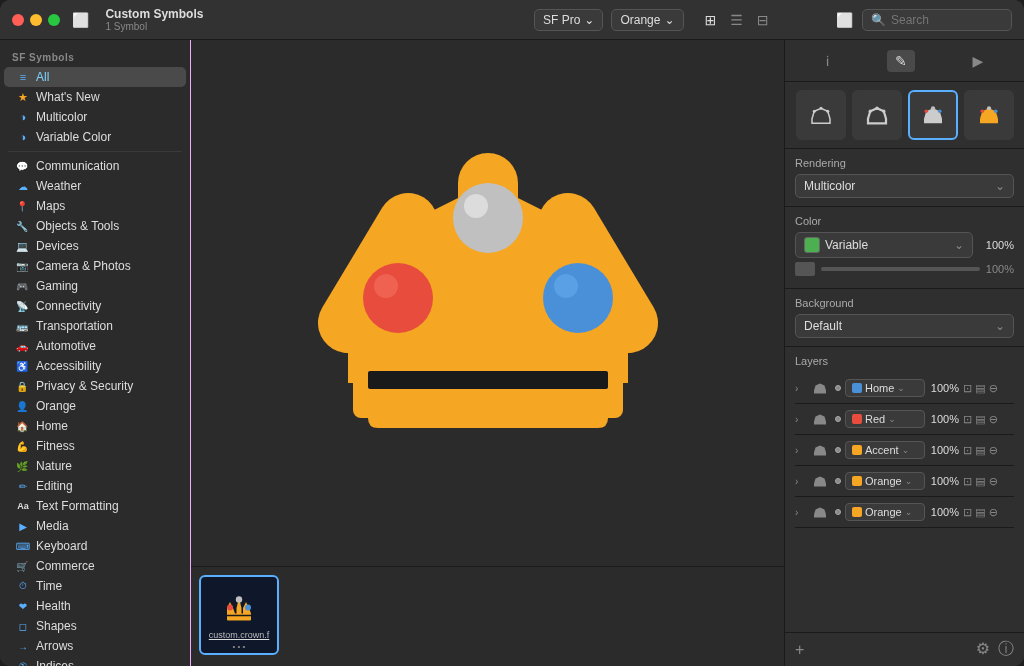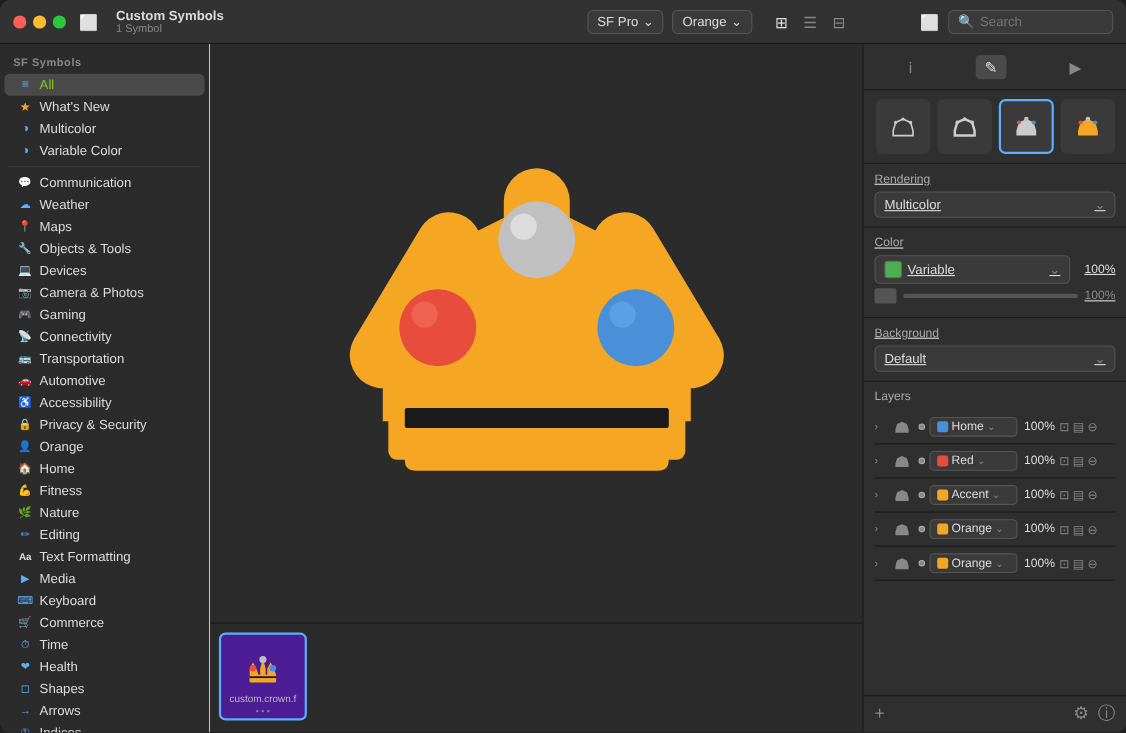--- a/index.html
+++ b/index.html
@@ -174,21 +174,21 @@
       display: flex;
       align-items: center;
       justify-content: center;
       font-size: 11px;
       flex-shrink: 0;
     }
     .sidebar-item .label {
       font-size: 12px;
       color: #ddd;
     }
-    .sidebar-item .label.blue { color: #84cc16; }
+    .sidebar-item .label.blue { color: #7dd3fc; }
 
     .sidebar-divider {
       height: 1px;
       background: #3a3a3a;
       margin: 4px 8px;
     }
 
     
     .content-area {
       flex: 1;
@@ -211,29 +211,30 @@
       padding: 8px;
       display: flex;
       gap: 6px;
       border-top: 1px solid #1a1a1a;
       background: #2b2b2b;
       min-height: 100px;
     }
     .symbol-thumb {
       width: 80px;
       height: 80px;
-      background: #4c1d95;
+      background: #0f172a;
       border-radius: 6px;
       display: flex;
       flex-direction: column;
       align-items: center;
       justify-content: center;
       cursor: pointer;
       border: 2px solid #5aafff;
       position: relative;
+      text-decoration: underline;
     }
     .symbol-thumb .thumb-label {
       font-size: 9px;
       color: #bbb;
       margin-top: 4px;
       text-align: center;
     }
     .symbol-thumb .thumb-dots {
       position: absolute;
       bottom: 2px;
@@ -289,21 +290,20 @@
       cursor: pointer;
       border: 2px solid transparent;
     }
     .weight-variant.active { border-color: #5aafff; }
     .weight-variant svg { width: 30px; height: 30px; }
 
     
     .panel-section {
       padding: 8px 10px;
       border-bottom: 1px solid #1a1a1a;
-      text-decoration: underline;
     }
     .panel-label {
       font-size: 11px;
       color: #aaa;
       margin-bottom: 5px;
       font-weight: 500;
     }
     .panel-select {
       width: 100%;
       background: #3a3a3a;

